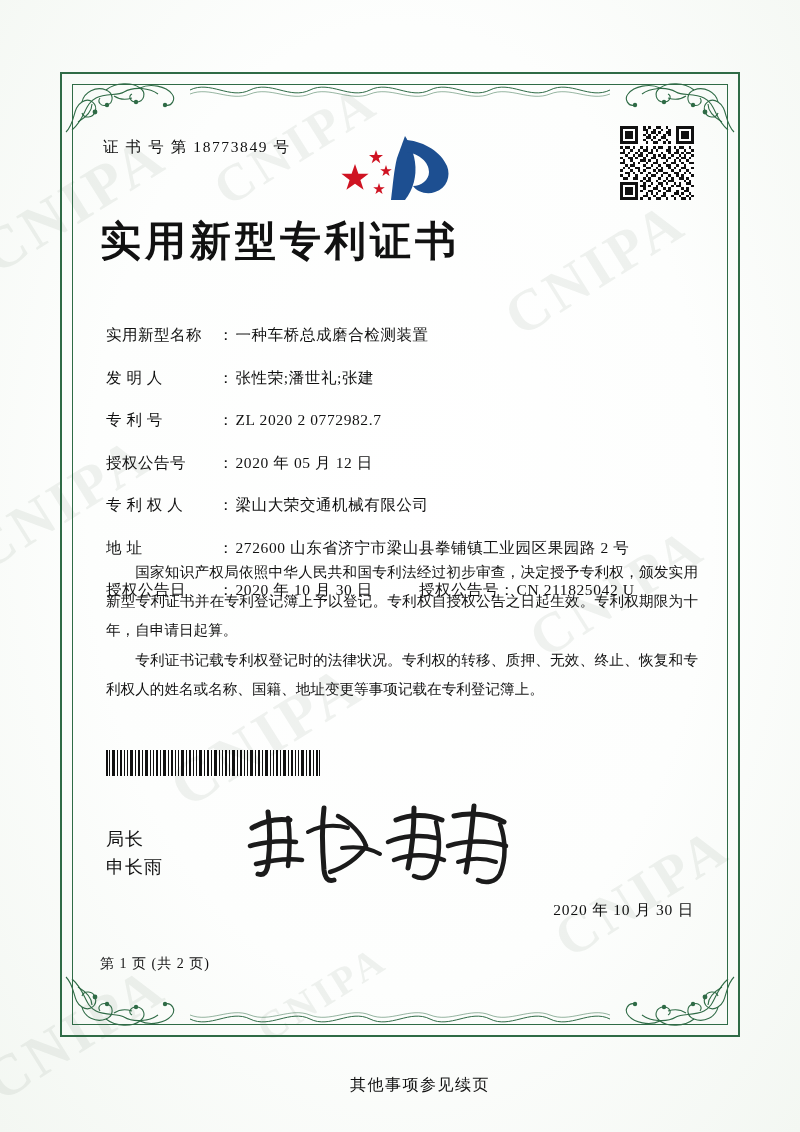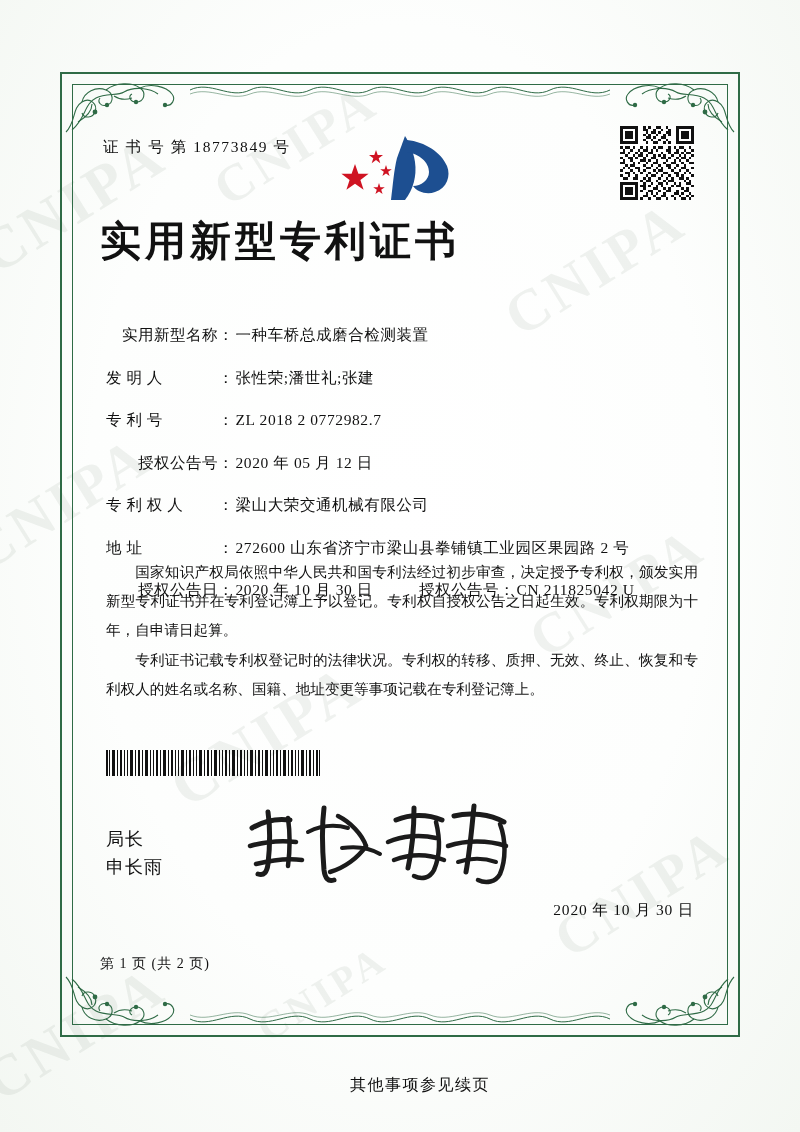--- a/index.html
+++ b/index.html
@@ -115,21 +115,20 @@
   .fields {
     position: absolute;
     left: 6px; right: 0; top: 215px;
   }
   .field-row {
     display: flex;
     align-items: baseline;
     margin-bottom: 21.5px;
     font-size: 15.5px;
     color: #111;
-    text-align: right;
   }
   .field-label {
     width: 112px;
     flex: 0 0 112px;
     letter-spacing: 0.5px;
   }
   .field-label.spread {
     display: flex;
     justify-content: space-between;
   }
@@ -563,21 +562,21 @@
 
       <div class="field-row">
         <span class="field-label spread">发 明 人</span>
         <span class="field-colon">：</span>
         <span class="field-value">张性荣;潘世礼;张建</span>
       </div>
 
       <div class="field-row">
         <span class="field-label spread">专 利 号</span>
         <span class="field-colon">：</span>
-        <span class="field-value">ZL 2018 2 0772982.7</span>
+        <span class="field-value">ZL 2020 2 0772982.7</span>
       </div>
 
       <div class="field-row">
         <span class="field-label">授权公告号</span>
         <span class="field-colon">：</span>
         <span class="field-value">2020 年 05 月 12 日</span>
       </div>
 
       <div class="field-row">
         <span class="field-label spread">专 利 权 人</span>

